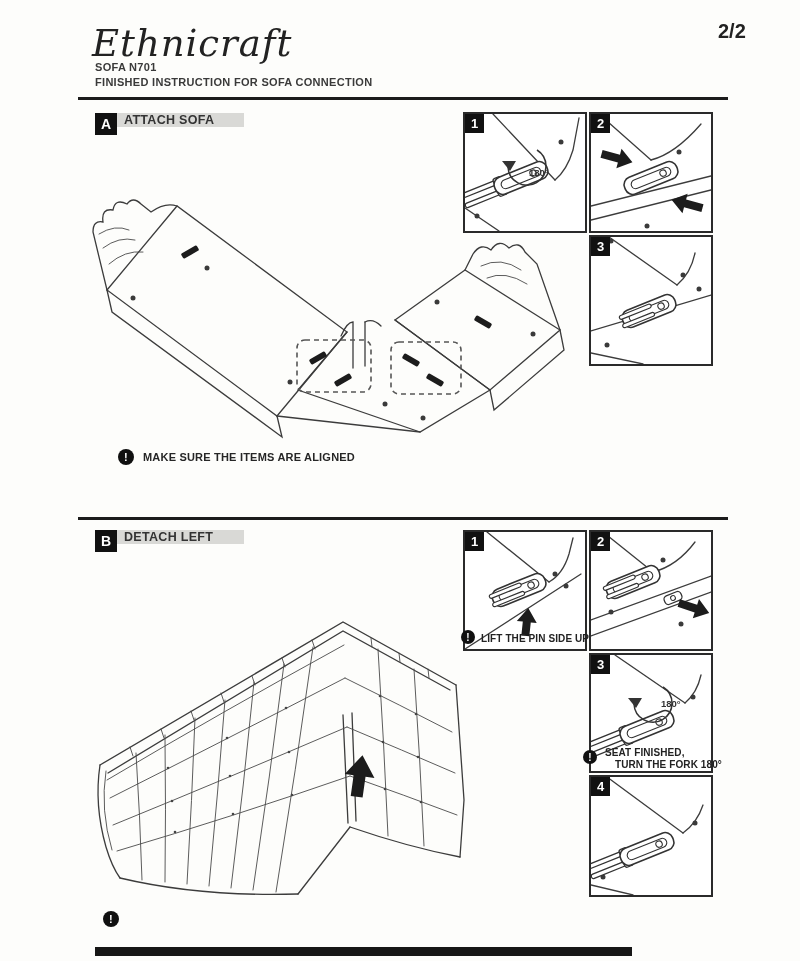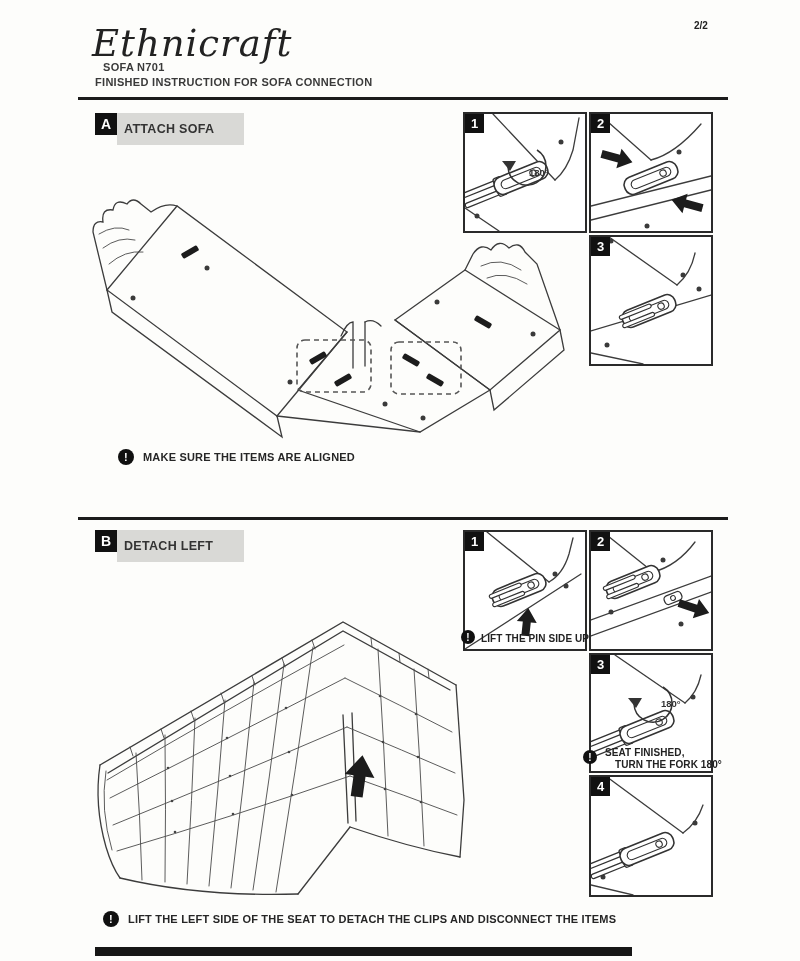--- a/index.html
+++ b/index.html
@@ -14,32 +14,32 @@
   .abs{position:absolute;}
   
   .brand{
     left:92px;top:22px;
     font-family:"DejaVu Serif", serif;
     font-style:italic;
     font-size:37px;
     color:#222;
     letter-spacing:1px;
   }
-  .page-num{left:694px;top:20px;font-size:10px;font-weight:bold;color:#222;}
-  .product{left:95px;top:61px;font-size:11px;font-weight:bold;color:#3a3a3a;letter-spacing:.3px;margin-left:8px;}
+  .page-num{left:718px;top:20px;font-size:20px;font-weight:bold;color:#222;}
+  .product{left:95px;top:61px;font-size:11px;font-weight:bold;color:#3a3a3a;letter-spacing:.3px;}
   .subtitle{left:95px;top:76px;font-size:11px;font-weight:bold;color:#3a3a3a;letter-spacing:.3px;}
   .rule{left:78px;width:650px;height:3px;background:#1c1c1c;}
   
   .sec-head{display:flex;align-items:stretch;height:22px;}
   .sec-badge{
     width:22px;height:22px;background:#111;color:#fff;
     font-size:14px;font-weight:bold;display:flex;align-items:center;justify-content:center;
   }
   .sec-bar{
-    width:120px;height:32px;background:#d9d9d6;display:flex;align-items:center;
+    width:120px;height:14px;background:#d9d9d6;display:flex;align-items:center;
     padding-left:7px;font-size:12.5px;font-weight:bold;color:#333;letter-spacing:.3px;
   }
   
   .panel{
     position:absolute;background:#fff;border:2px solid #2a2a2a;box-sizing:border-box;
   }
   .panel svg{position:absolute;left:0;top:0;}
   .num-badge{
     position:absolute;left:0;top:0;width:19px;height:19px;background:#111;color:#fff;
     font-size:13px;font-weight:bold;display:flex;align-items:center;justify-content:center;z-index:2;
@@ -379,16 +379,15 @@
         <use href="#fork-out"></use>
         <use href="#clip-plate"></use>
       </g>
   </svg>
 </div>
 
 <div class="abs note" style="left:103px;top:911px">
   <span class="alert-icon">
       <span>!</span>
     </span>
-  <span>LIFT THE LEFT SIDE OF THE SEAT TO DETACH THE CLIPS AND DISCONNECT THE ITEMS</span>
 </div>
 
 <div class="abs footer-bar"></div>
 
 </body></html>

